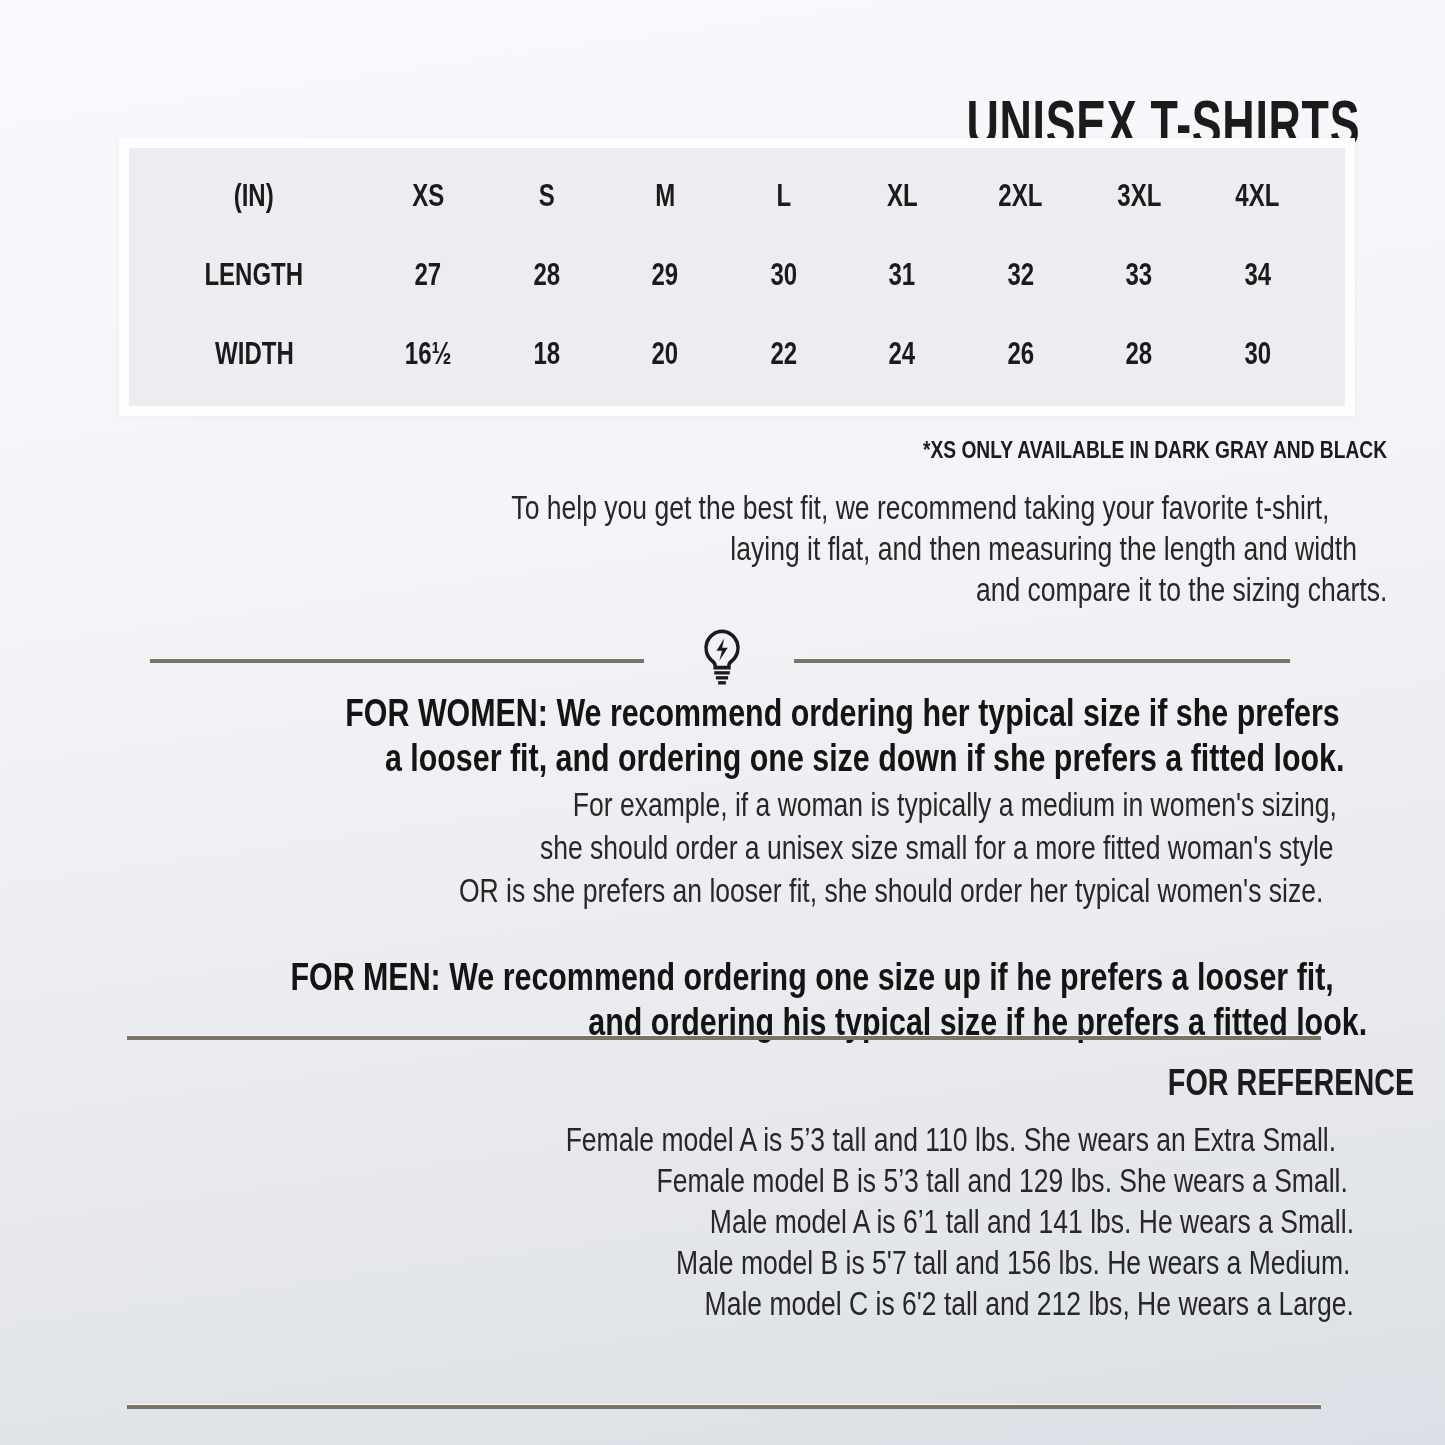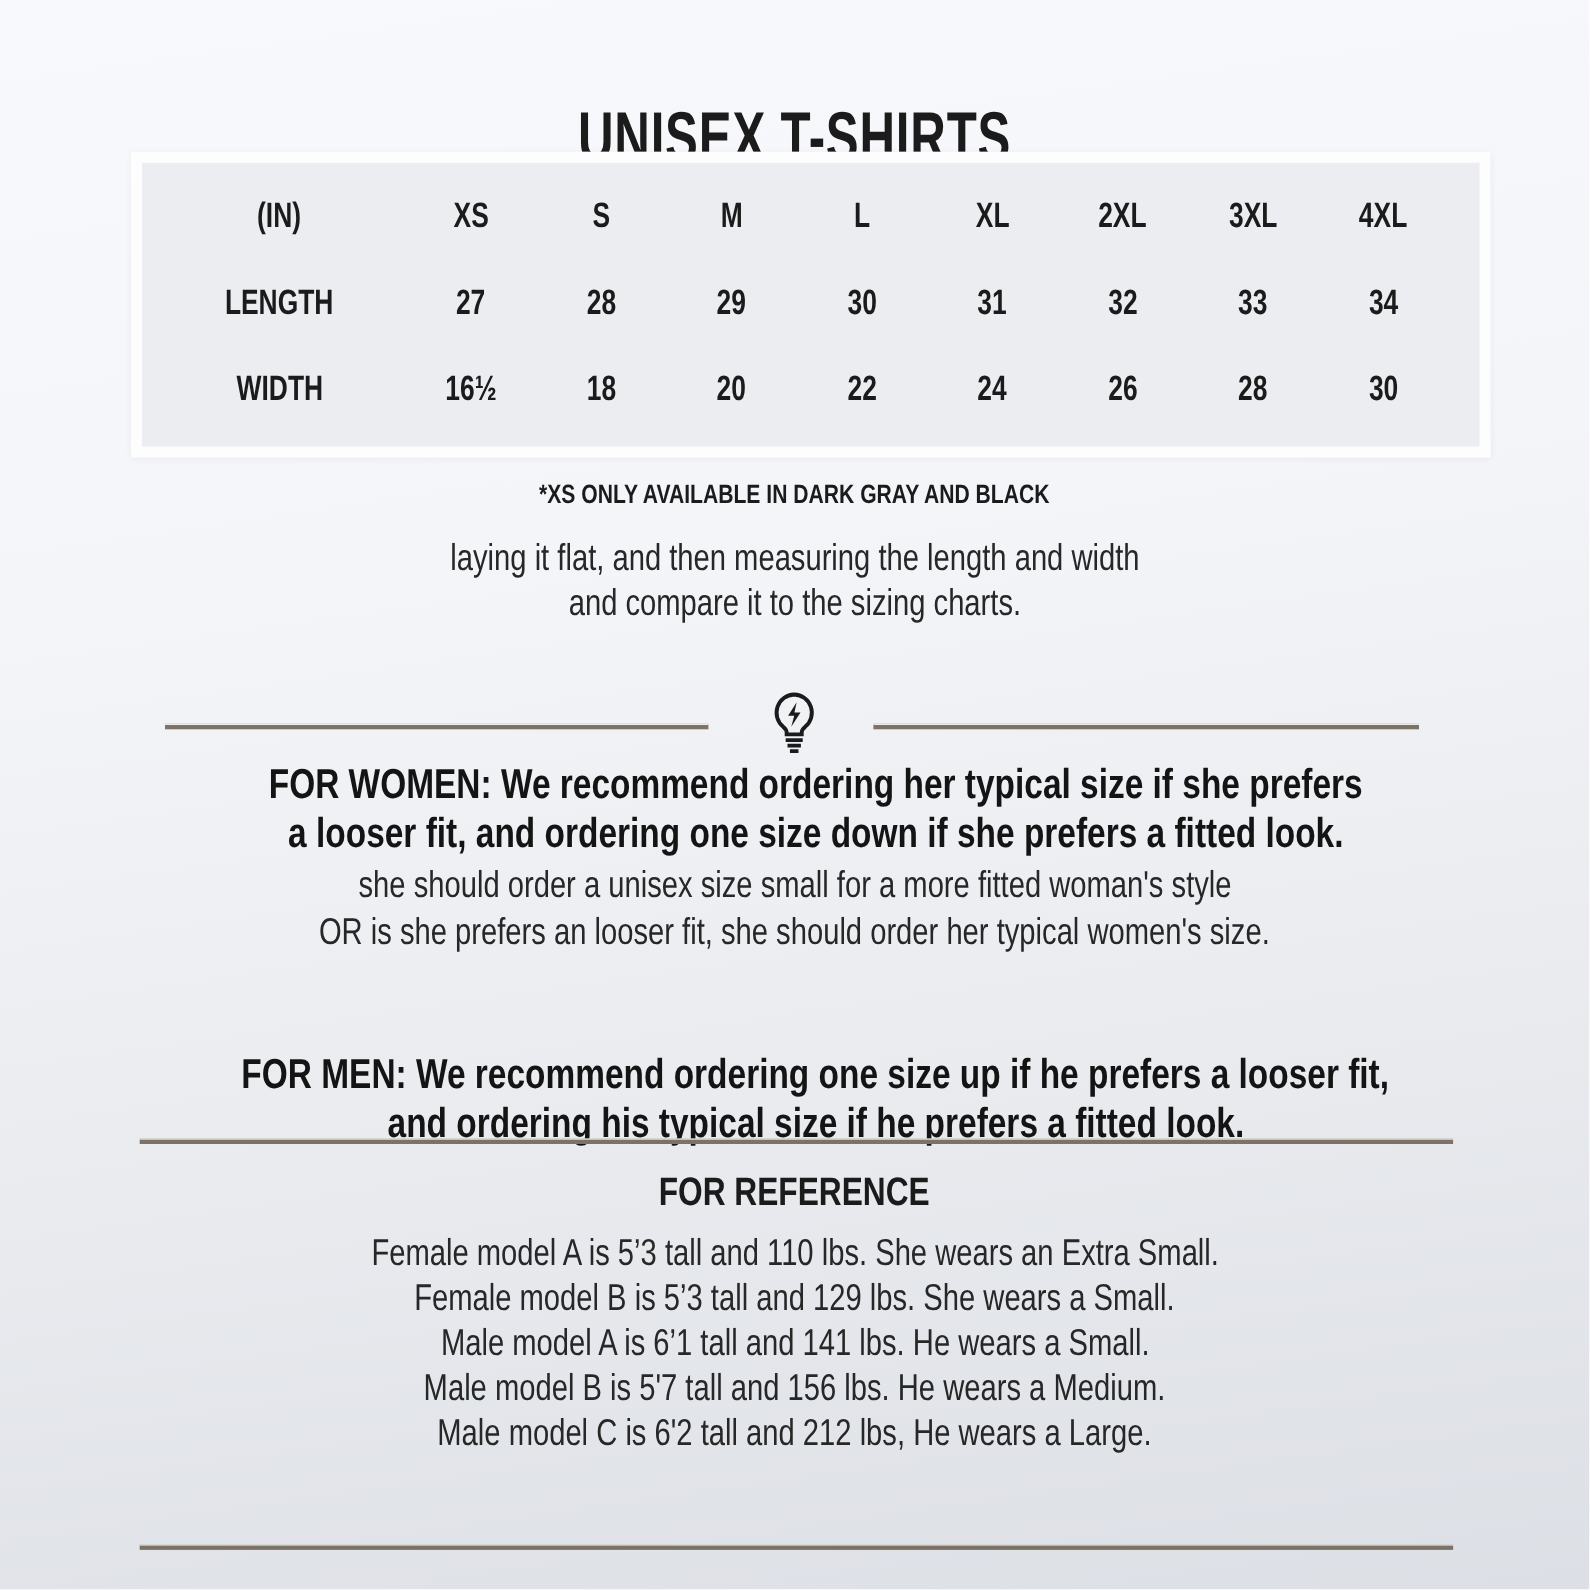--- a/index.html
+++ b/index.html
@@ -4,21 +4,21 @@
 <style>
   html,body{margin:0;padding:0;}
   .page{
     position:relative;
     width:1445px;height:1445px;
     background:linear-gradient(172deg,#f8f9fc 0%,#f3f5f8 35%,#e8eaee 70%,#dcdfe5 100%);
     font-family:"Liberation Sans",sans-serif;
     color:#1b1b1b;
     overflow:hidden;
   }
-  .center{position:absolute;left:0;width:100%;text-align:center;}
+  .center{position:absolute;left:0;width:100%;text-align:right;}
   
   .sq{display:inline-block;transform:scaleX(0.78);transform-origin:50% 50%;white-space:nowrap;}
   .sqb{display:inline-block;transform:scaleX(0.80);transform-origin:50% 50%;white-space:nowrap;font-weight:700;}
   .title{top:44px;font-size:64px;font-weight:700;letter-spacing:1px;}
   .title .sqb{transform:scaleX(0.70);}
   
   .table-frame{
     position:absolute;left:119px;top:138px;width:1236px;height:278px;
     box-sizing:border-box;border:10px solid #fdfdfd;background:#ebedf0;
     box-shadow:0 1px 6px rgba(40,45,60,0.05);
@@ -82,20 +82,21 @@
     <div class="tcell"><span class="sqb">22</span></div>
     <div class="tcell"><span class="sqb">24</span></div>
     <div class="tcell"><span class="sqb">26</span></div>
     <div class="tcell"><span class="sqb">28</span></div>
     <div class="tcell"><span class="sqb">30</span></div>
   </div>
 
   <div class="center note"><span class="sqb">*XS ONLY AVAILABLE IN DARK GRAY AND BLACK</span></div>
 
   <div class="center intro light-para">
+    <span class="pline"><span class="sq">To help you get the best fit, we recommend taking your favorite t-shirt,</span></span>
     <span class="pline"><span class="sq">laying it flat, and then measuring the length and width</span></span>
     <span class="pline"><span class="sq">and compare it to the sizing charts.</span></span>
   </div>
 
   <div class="divider">
     <span class="dline left"></span>
     <span class="bulb">
       <svg width="52" height="62" viewBox="0 0 44 56">
         <path d="M22 3 a15 15 0 0 1 9 26.6 c-1.8 1.4 -2.8 2.6 -2.8 4.6 v1.6 h-12.4 v-1.6 c0 -2 -1 -3.2 -2.8 -4.6 A15 15 0 0 1 22 3 Z" fill="none" stroke="#1b1b1b" stroke-width="3.2"></path>
         <path d="M24 9.5 l-7 11 h5 l-2.4 9 l7.6 -11.6 h-5 Z" fill="#1b1b1b"></path>
@@ -106,20 +107,21 @@
     </span>
     <span class="dline right"></span>
   </div>
 
   <div class="center bold-para women-bold">
     <span class="pline"><span class="sqb">FOR WOMEN: We recommend ordering her typical size if she prefers</span></span>
     <span class="pline"><span class="sqb">a looser fit, and ordering one size down if she prefers a fitted look.</span></span>
   </div>
 
   <div class="center light-para women-example">
+    <span class="pline"><span class="sq">For example, if a woman is typically a medium in women's sizing,</span></span>
     <span class="pline"><span class="sq">she should order a unisex size small for a more fitted woman's style</span></span>
     <span class="pline"><span class="sq">OR is she prefers an looser fit, she should order her typical women's size.</span></span>
   </div>
 
   <div class="center bold-para men-bold">
     <span class="pline"><span class="sqb">FOR MEN: We recommend ordering one size up if he prefers a looser fit,</span></span>
     <span class="pline"><span class="sqb">and ordering his typical size if he prefers a fitted look.</span></span>
   </div>
 
   <div class="full-line line1"></div>

